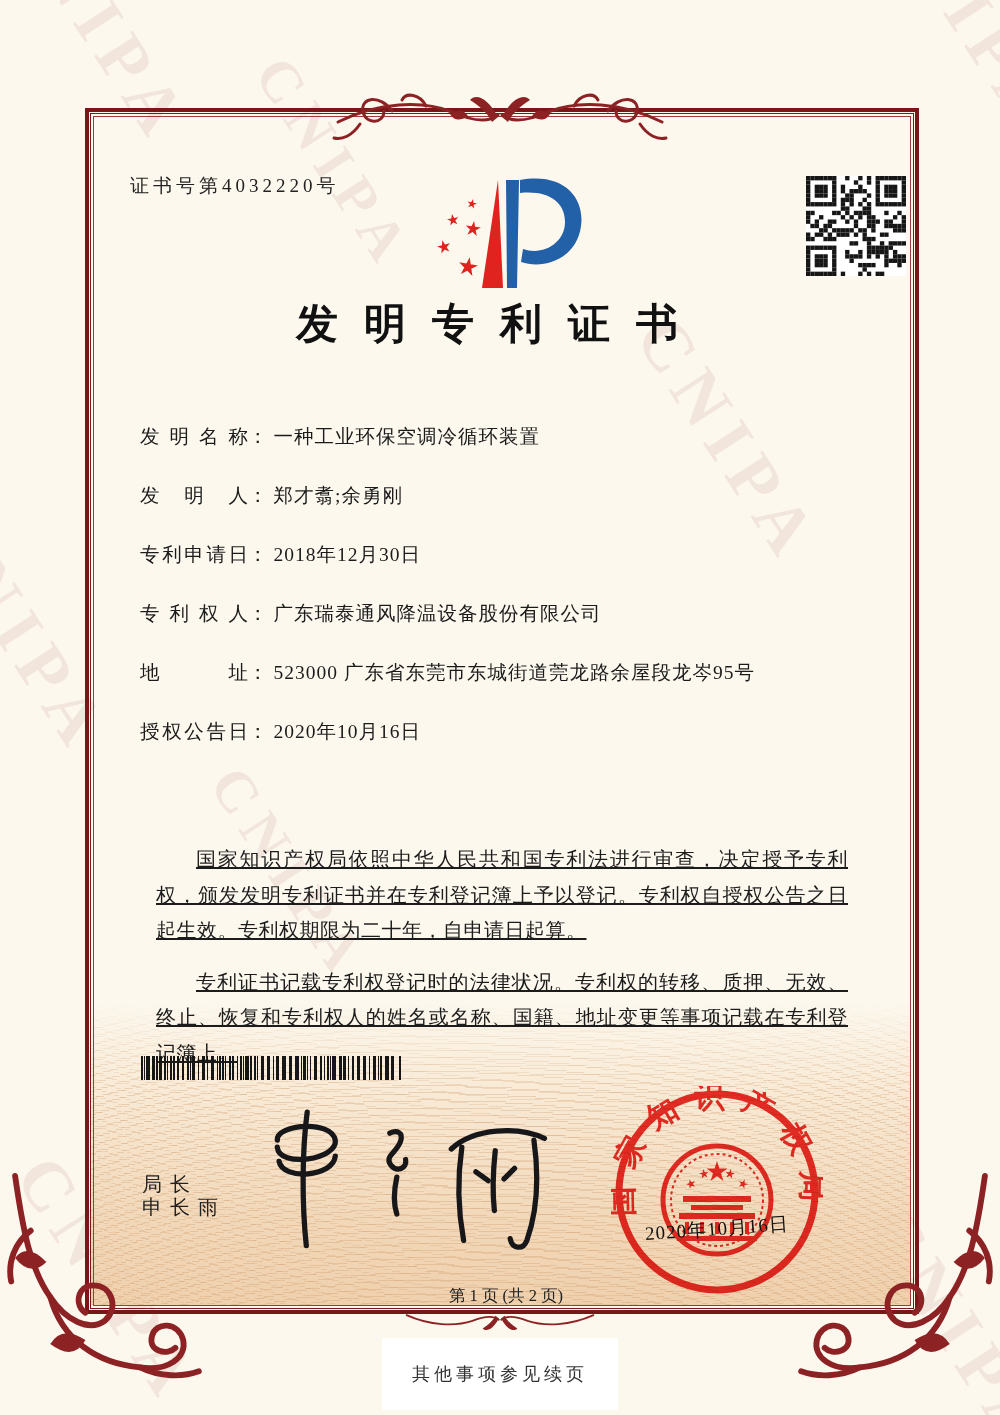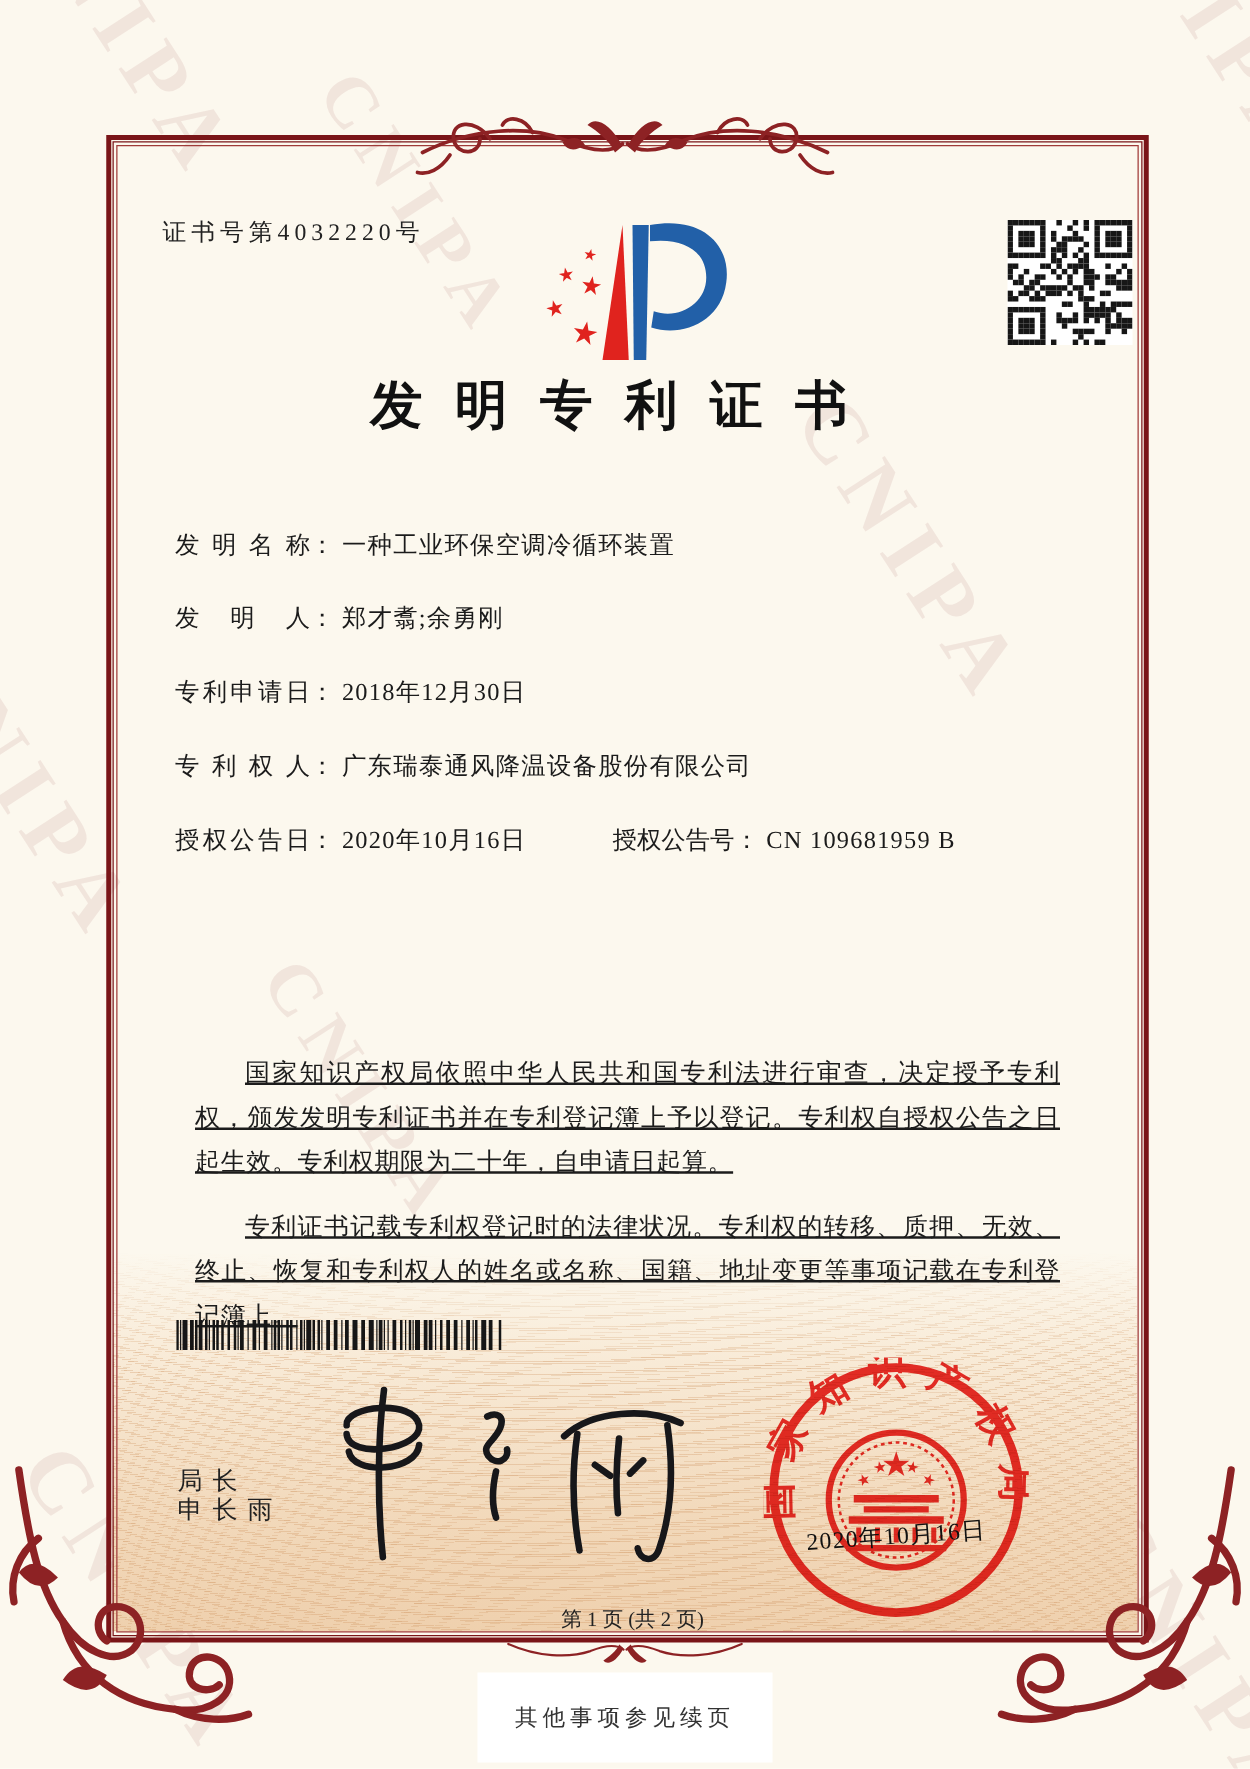--- a/index.html
+++ b/index.html
@@ -396,24 +396,24 @@
     <div class="frow">
       <span class="f-label">发明人</span><span class="f-colon">：</span><span class="f-value">郑才翥;余勇刚</span>
     </div>
     <div class="frow">
       <span class="f-label">专利申请日</span><span class="f-colon">：</span><span class="f-value">2018年12月30日</span>
     </div>
     <div class="frow">
       <span class="f-label">专利权人</span><span class="f-colon">：</span><span class="f-value">广东瑞泰通风降温设备股份有限公司</span>
     </div>
     <div class="frow">
+      <span class="f-label">地址</span><span class="f-colon">：</span><span class="f-value">523000 广东省东莞市东城街道莞龙路余屋段龙岑95号</span>
+    </div>
+    <div class="frow">
       <span class="f-label">授权公告日</span><span class="f-colon">：</span><span class="f-value">2020年10月16日</span>
-      <span class="grant-no">
-        <span>授权公告号</span><span class="f-colon">：</span><span class="f-value">CN 109681959 B</span>
-      </span>
     </div>
   </div>
 
   <div class="body-text">
     <p>国家知识产权局依照中华人民共和国专利法进行审查，决定授予专利权，颁发发明专利证书并在专利登记簿上予以登记。专利权自授权公告之日起生效。专利权期限为二十年，自申请日起算。</p>
     <p>专利证书记载专利权登记时的法律状况。专利权的转移、质押、无效、终止、恢复和专利权人的姓名或名称、国籍、地址变更等事项记载在专利登记簿上。</p>
   </div>
 
   <svg class="barcode" id="barcode-svg" viewBox="0 0 262 24" preserveAspectRatio="none">
       <rect x="0" y="0" width="2" height="24" fill="#161616"></rect>

